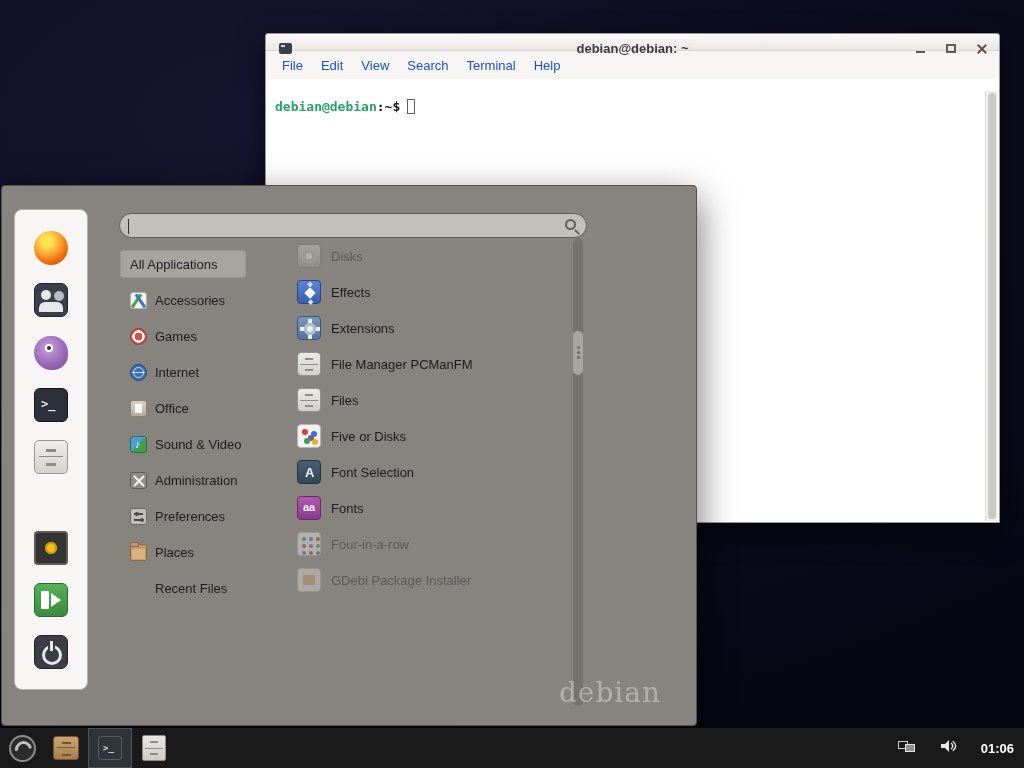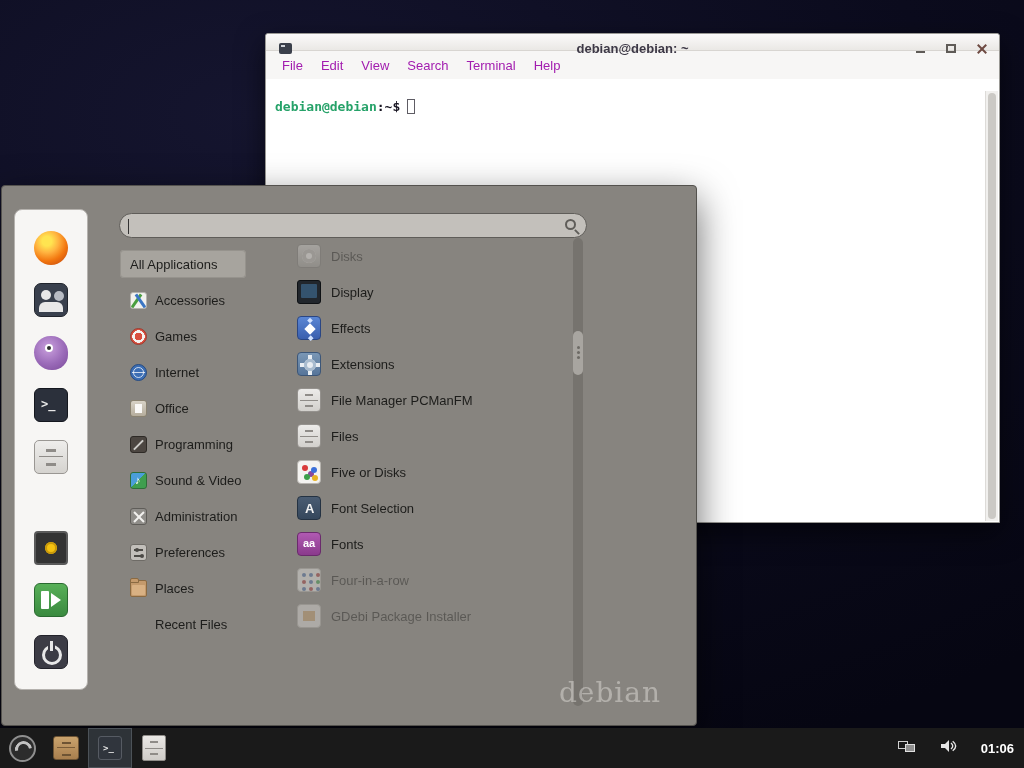--- a/index.html
+++ b/index.html
@@ -21,21 +21,21 @@
   .term-controls { position:absolute; right:10px; top:0; height:29px; display:flex; gap:17px; align-items:center; }
   .wbtn { width:14px; height:14px; display:flex; align-items:center; justify-content:center; position:relative; }
   .min-glyph { width:9px; height:2px; background:#5f5b57; margin-top:6px; }
   .max-glyph { width:10px; height:9px; border:2px solid #5f5b57; }
   .close-glyph { width:12px; height:12px; position:relative; }
   .close-glyph::before, .close-glyph::after { content:""; position:absolute; left:5px; top:0;
     width:2px; height:12px; background:#6e4a42; }
   .close-glyph::before { transform:rotate(45deg); }
   .close-glyph::after { transform:rotate(-45deg); }
   .term-menubar { height:28px; display:flex; align-items:center; gap:18px; padding:9px 16px;
-    background:#f7f6f5; font-size:13px; color:#a21caf; }
+    background:#f7f6f5; font-size:13px; color:#1d4ed8; }
   .term-body { position:absolute; top:57px; left:1px; right:14px; bottom:1px; background:#ffffff;
     font-family:"DejaVu Sans Mono",monospace; font-size:13px; padding:8px 8px; white-space:pre; }
   .p-user { color:#26a269; font-weight:bold; }
   .p-path { color:#171421; font-weight:bold; }
   .term-cursor { display:inline-block; width:8px; height:15px; border:1px solid #5e5c64;
     vertical-align:text-bottom; margin-left:7px; }
   .term-scrollbar { position:absolute; top:57px; right:1px; bottom:1px; width:13px;
     background:#f1f0ee; border-left:1px solid #dddbd8; }
   .term-scroll-thumb { position:absolute; left:2px; right:2px; top:2px; bottom:2px;
     background:#cbc9c5; border-radius:5px; }
@@ -269,24 +269,20 @@
       </div>
       <div class="cat-item">
         <span class="ci ci-internet"></span>
         <span class="clabel">Internet</span>
       </div>
       <div class="cat-item">
         <span class="ci ci-office"></span>
         <span class="clabel">Office</span>
       </div>
       <div class="cat-item">
-        <span class="ci ci-programming"></span>
-        <span class="clabel">Programming</span>
-      </div>
-      <div class="cat-item">
         <span class="ci ci-sound"></span>
         <span class="clabel">Sound &amp; Video</span>
       </div>
       <div class="cat-item">
         <span class="ci ci-admin"></span>
         <span class="clabel">Administration</span>
       </div>
       <div class="cat-item">
         <span class="ci ci-preferences"></span>
         <span class="clabel">Preferences</span>
@@ -298,24 +294,20 @@
       <div class="cat-item">
         <span class="ci ci-empty"></span>
         <span class="clabel">Recent Files</span>
       </div>
     </div>
 
     <div class="app-list hidden-clip">
       <div class="app-item faded">
         <span class="ai ai-disks"></span>
         <span>Disks</span>
-      </div>
-      <div class="app-item">
-        <span class="ai ai-display"></span>
-        <span>Display</span>
       </div>
       <div class="app-item">
         <span class="ai ai-effects"></span>
         <span>Effects</span>
       </div>
       <div class="app-item">
         <span class="ai ai-extensions"></span>
         <span>Extensions</span>
       </div>
       <div class="app-item">

